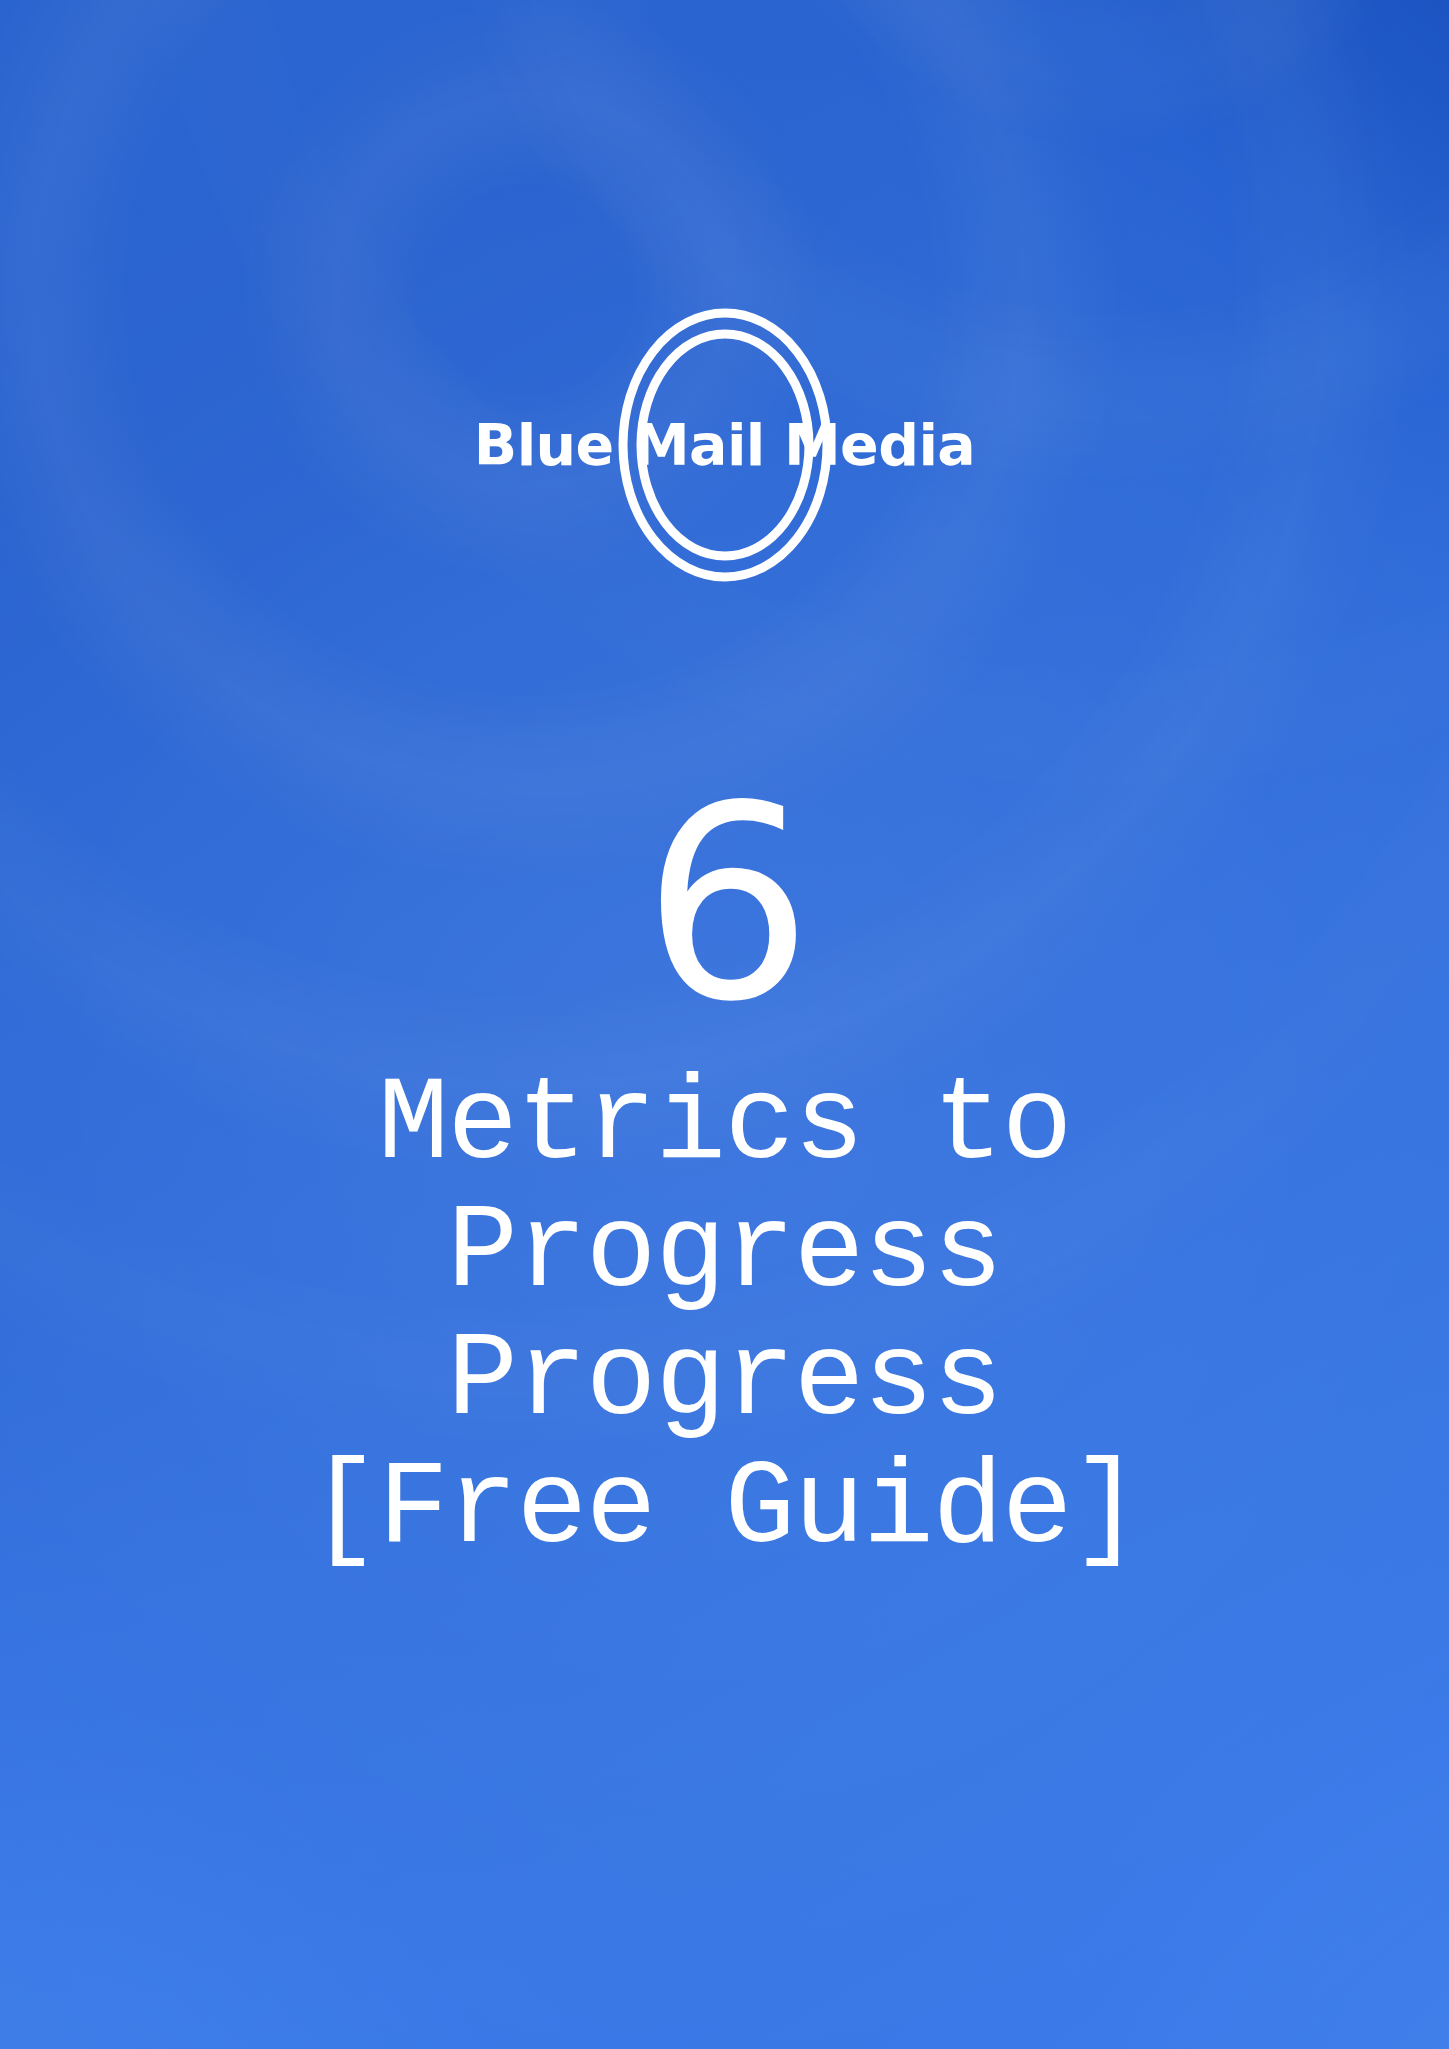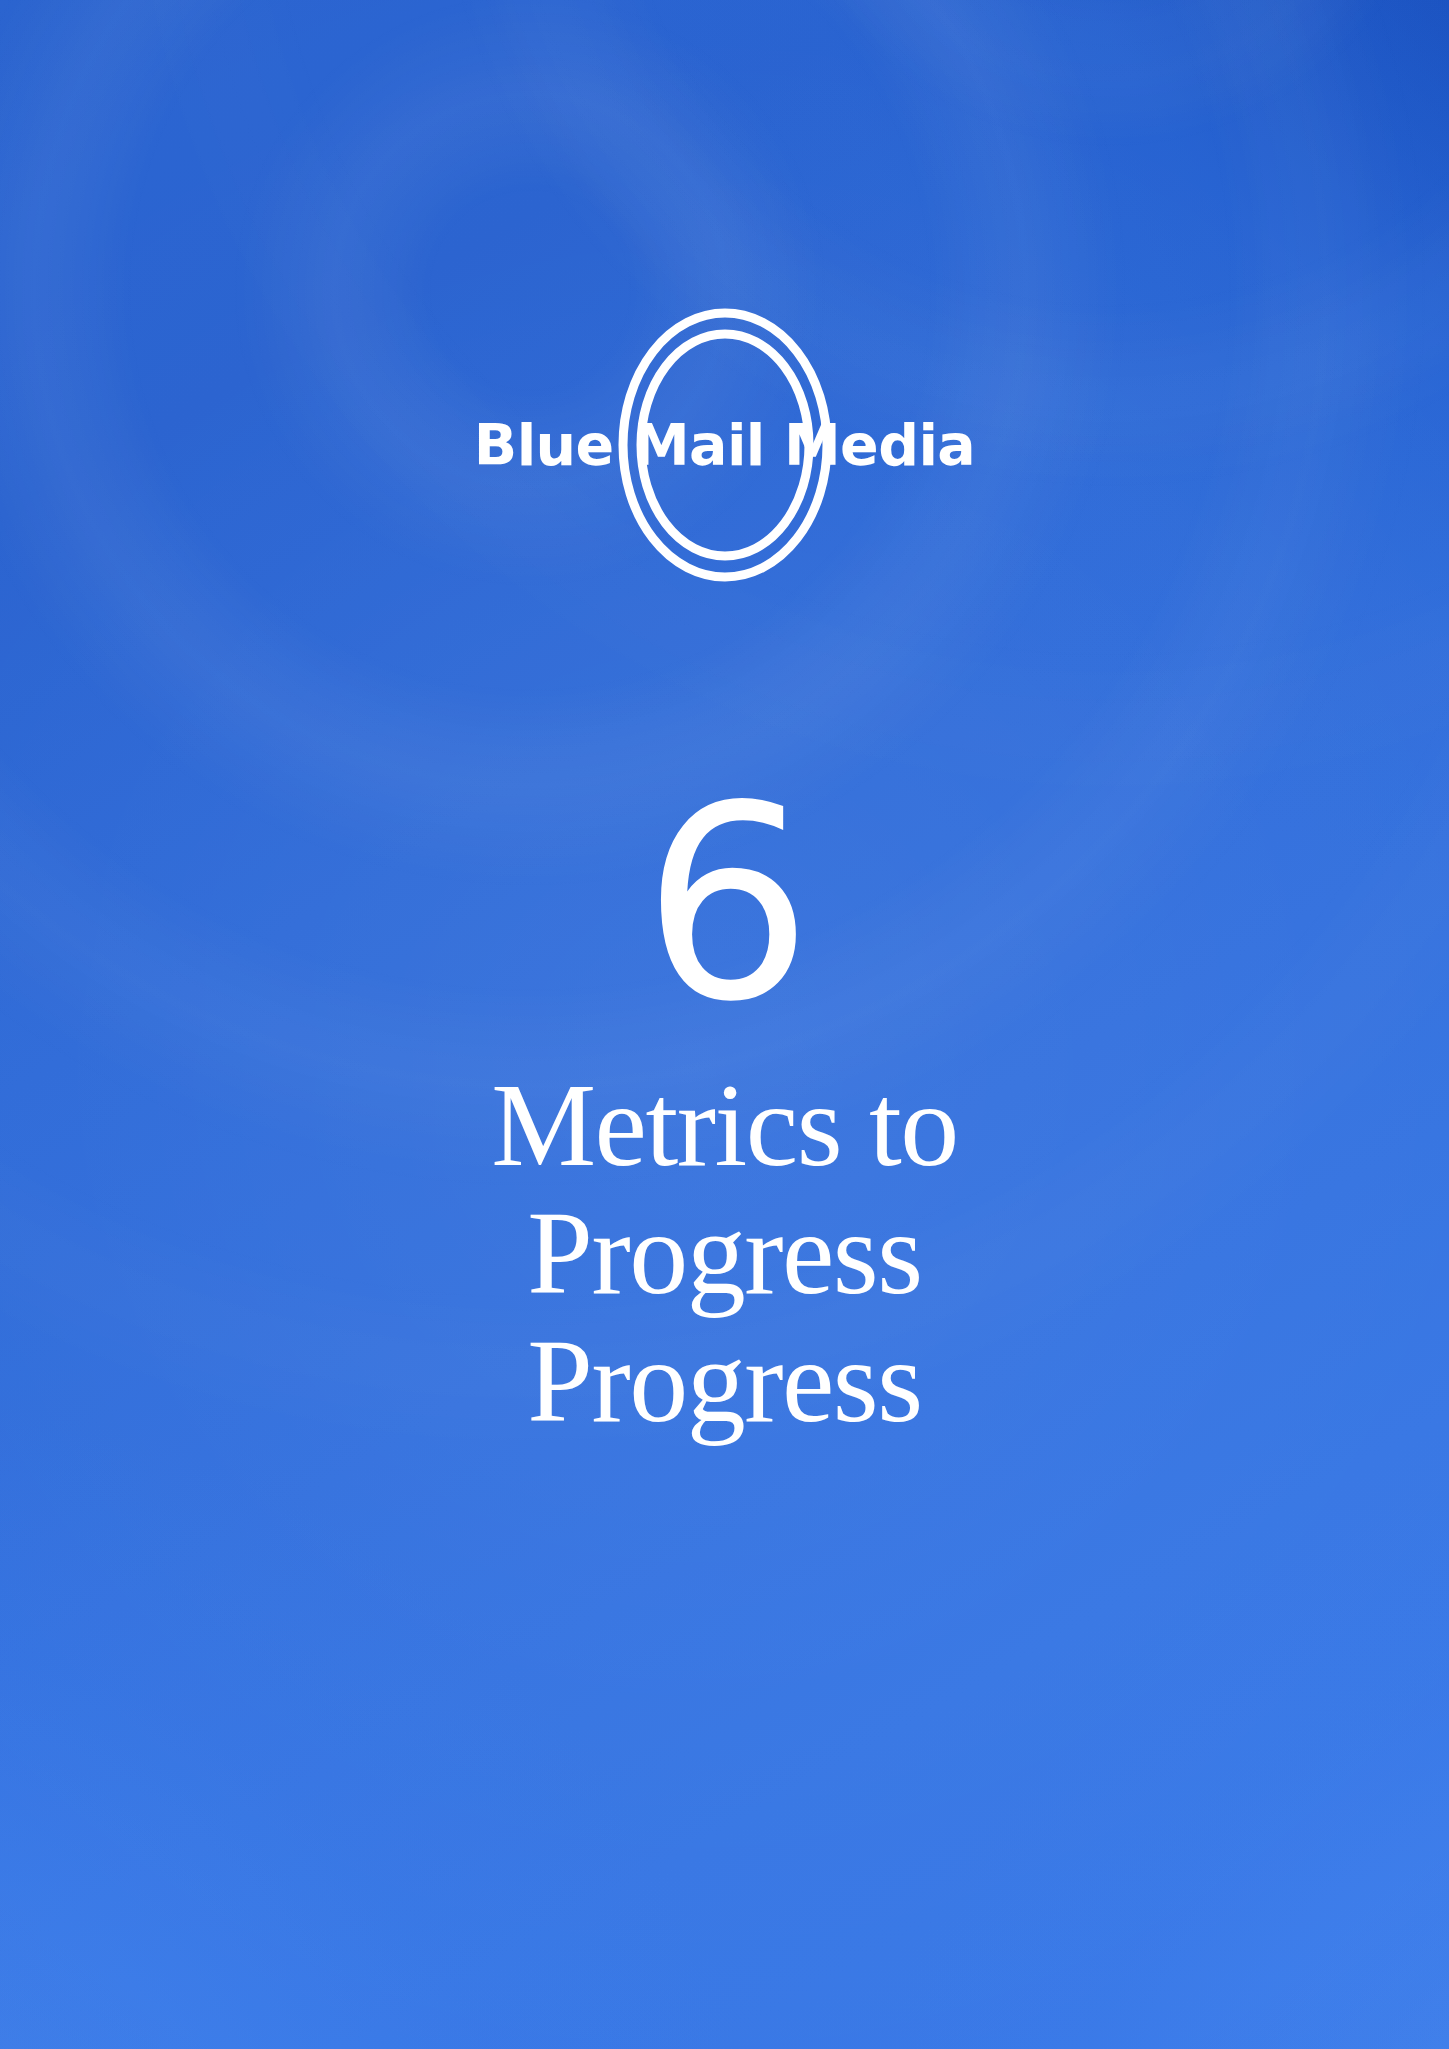--- a/index.html
+++ b/index.html
@@ -213,21 +213,21 @@
   }
 
   
   .headline {
     position: absolute;
     left: 0;
     right: 0;
     top: 1062px;
     text-align: center;
     color: #ffffff;
-    font-family: Liberation Serif, serif;
+    font-family: Liberation Mono, monospace;
     font-weight: 400;
     font-size: 118px;
     line-height: 128px;
     letter-spacing: -1.5px;
   }
 
   .headline .line { display: block; white-space: nowrap; }
 </style>
 </head>
 <body>
@@ -263,16 +263,17 @@
         <div class="logo-text">Blue Mail Media</div>
       </div>
     </div>
 
     <div class="big-number">6</div>
 
     <div class="headline">
       <span class="line">Metrics to</span>
       <span class="line">Progress</span>
       <span class="line">Progress</span>
+      <span class="line">[Free Guide]</span>
     </div>
 
   </div>
 </div>
 
 </body></html>

